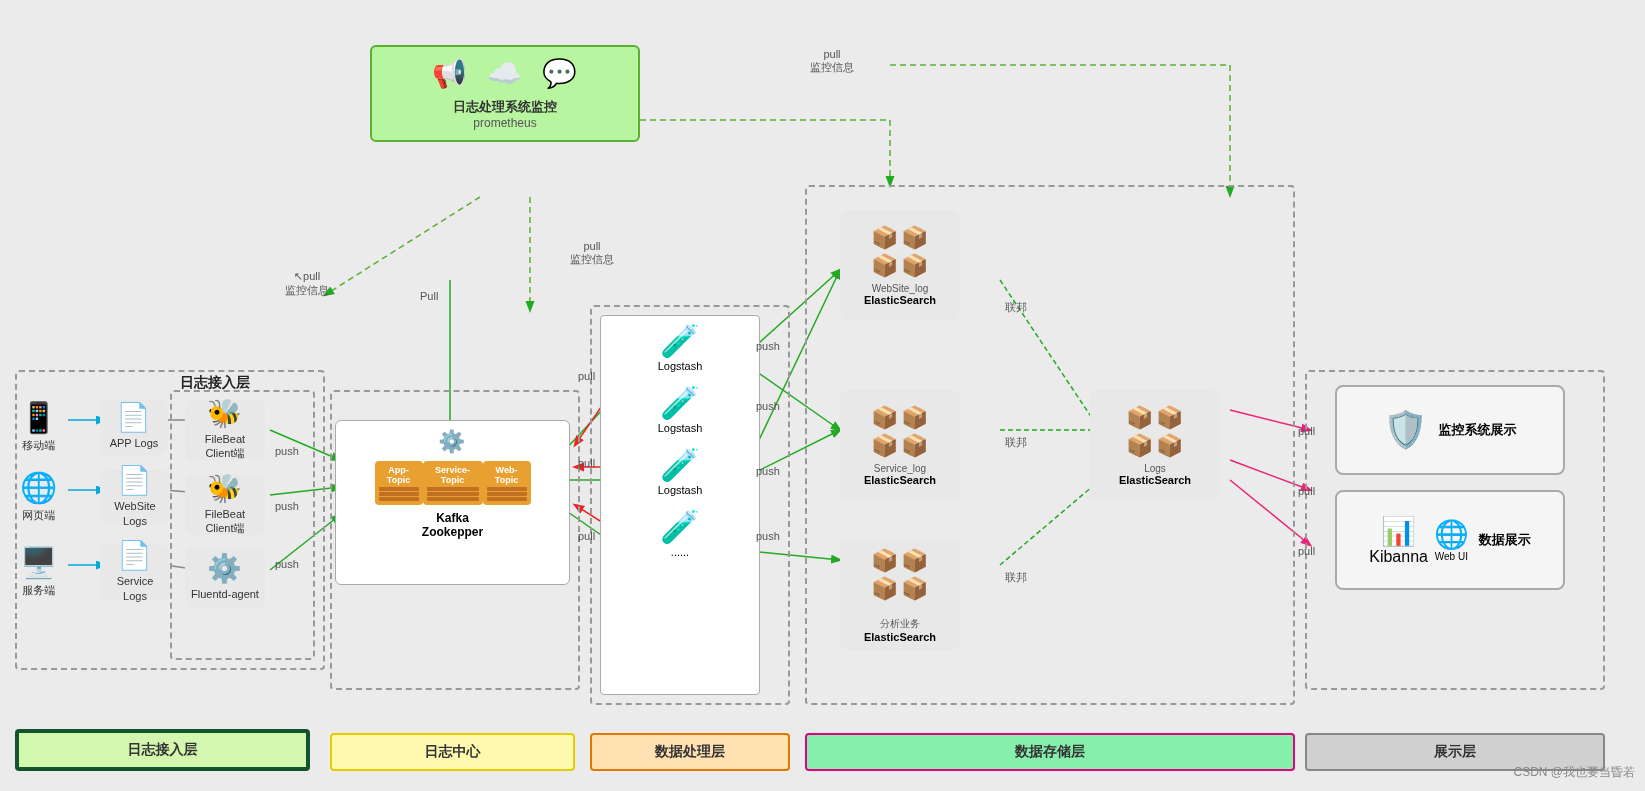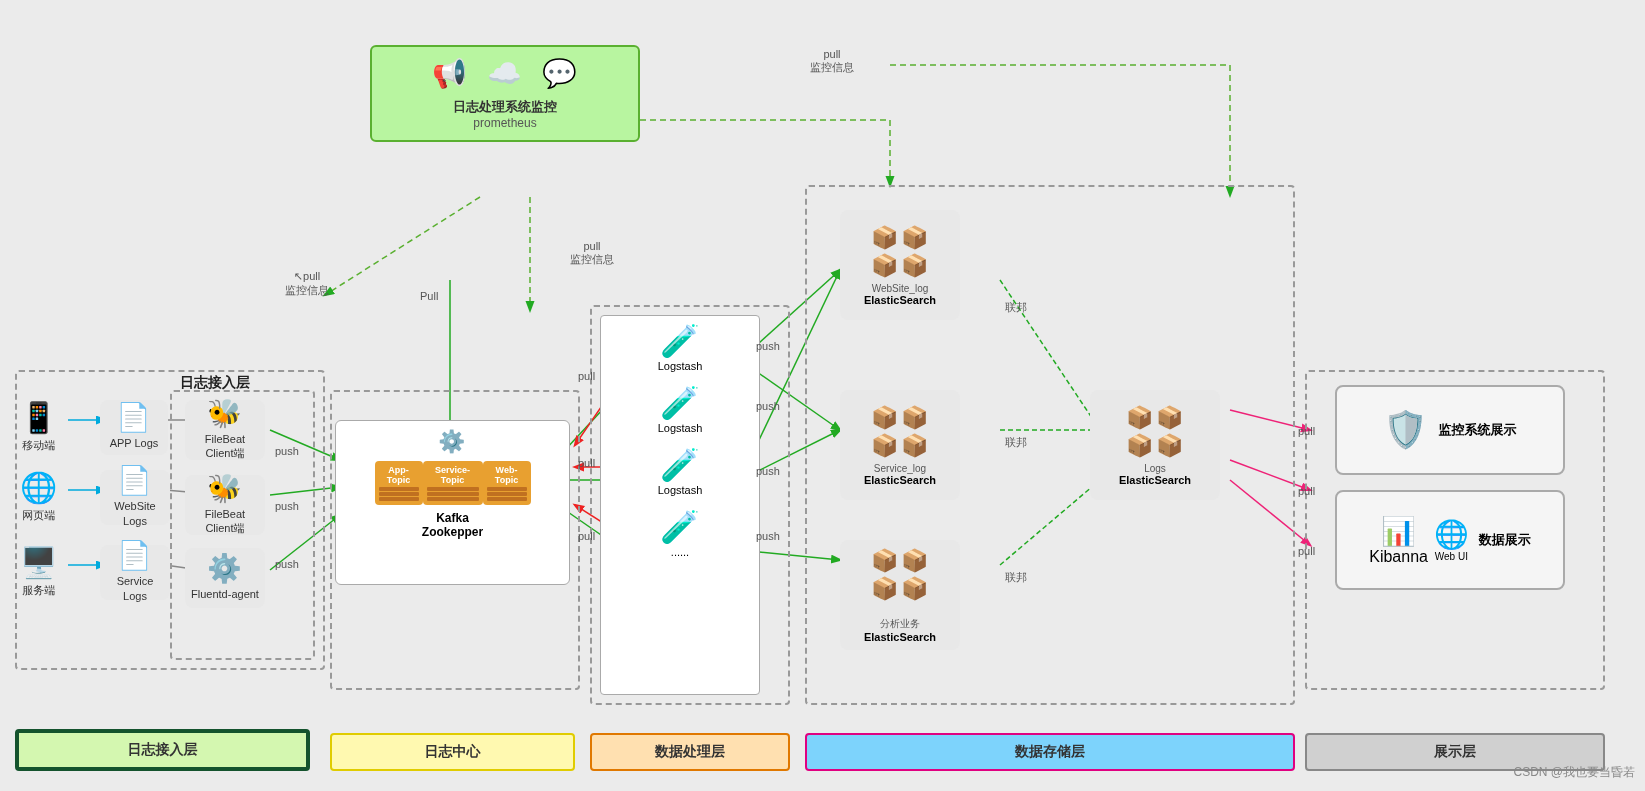--- a/index.html
+++ b/index.html
@@ -113,21 +113,21 @@
     }
     .section-title {
       position: absolute;
       font-size: 14px;
       font-weight: bold;
       color: #222;
     }
     
     .lbl-green { background: #d4f7b0; border: 4px solid #14532d; color: #333; }
     .lbl-yellow { background: #fff9b0; border: 2px solid #e0cc00; color: #333; }
-    .lbl-pink { background: #7dd3fc; border: 2px solid #e00080; color: #333; text-align: center; }
+    .lbl-pink { background: #86efac; border: 2px solid #e00080; color: #333; text-align: center; }
     .lbl-gray { background: #d0d0d0; border: 2px solid #888; color: #333; }
     
     .watermark {
       position: absolute;
       bottom: 10px;
       right: 10px;
       font-size: 12px;
       color: #888;
     }
   </style>

